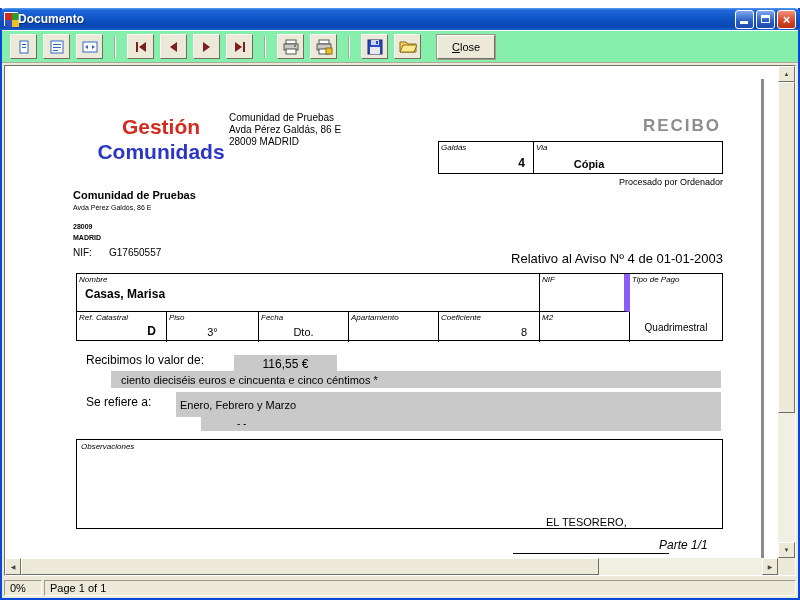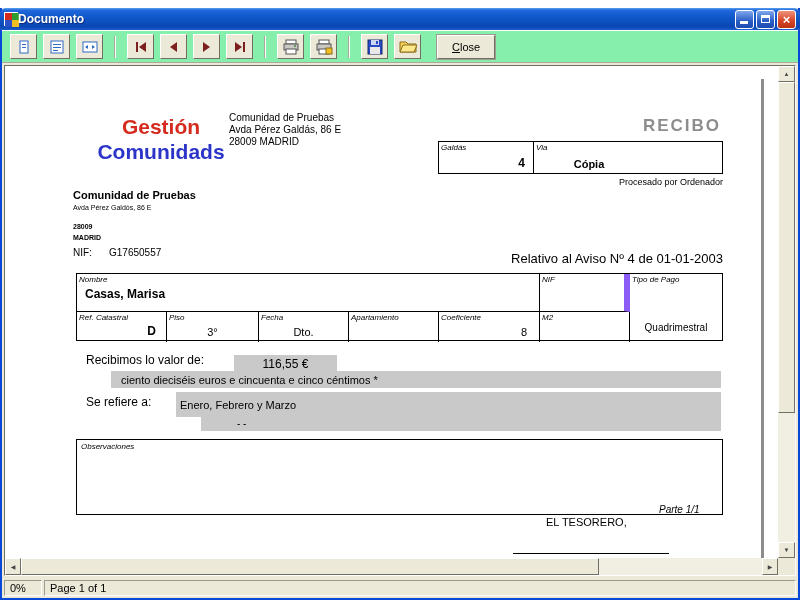--- a/index.html
+++ b/index.html
@@ -125,24 +125,24 @@
   .amount-box { left:203px; top:270px; width:103px; height:18px; background:#c9c9c9;
                 display:flex; align-items:center; justify-content:center;
                 font-size:12px; font-weight:normal;margin-top:9px; }
   .words-bar { left:80px; top:295px; width:610px; height:17px; background:#c9c9c9;
                font-size:11px; display:flex; align-items:center; padding-left:10px; }
   .refers-label { left:55px; top:319px; font-size:12px; }
   .refers-bar { left:145px; top:316px; width:545px; height:25px; background:#c9c9c9;
                 font-size:11px; display:flex; align-items:center; padding-left:4px; }
   .extra-bar { left:170px; top:340px; width:520px; height:15px; background:#c9c9c9;
                font-size:10px; display:flex; align-items:center; padding-left:36px; }
-  .obs-box { left:45px; top:363px; width:647px; height:76px; border:1px solid #000; }
+  .obs-box { left:45px; top:363px; width:647px; height:90px; border:1px solid #000; }
   .obs-label { left:4px; top:2px; font-size:8px; font-style:italic; }
   .tesorero { left:515px; top:440px; font-size:11px; }
-  .parte { left:628px; top:428px; font-size:10px; font-style:italic; }
+  .parte { left:628px; top:462px; font-size:12px; font-style:italic; }
   .sign-line { left:482px; top:477px; width:156px; height:0; border-top:1px solid #000; }
 </style>
 </head>
 <body>
 
 <div class="window">
 
   <div class="titlebar">
     <span class="app-icon">
         <i class="q1"></i>

